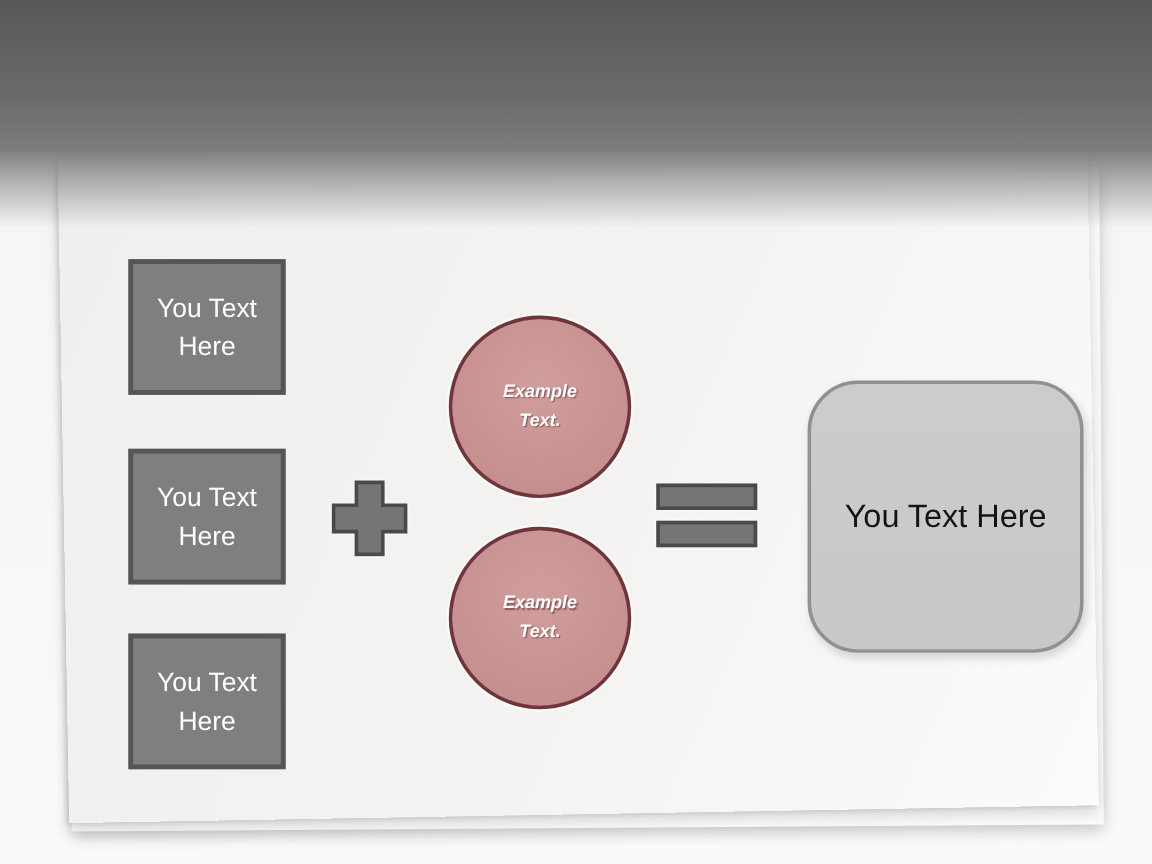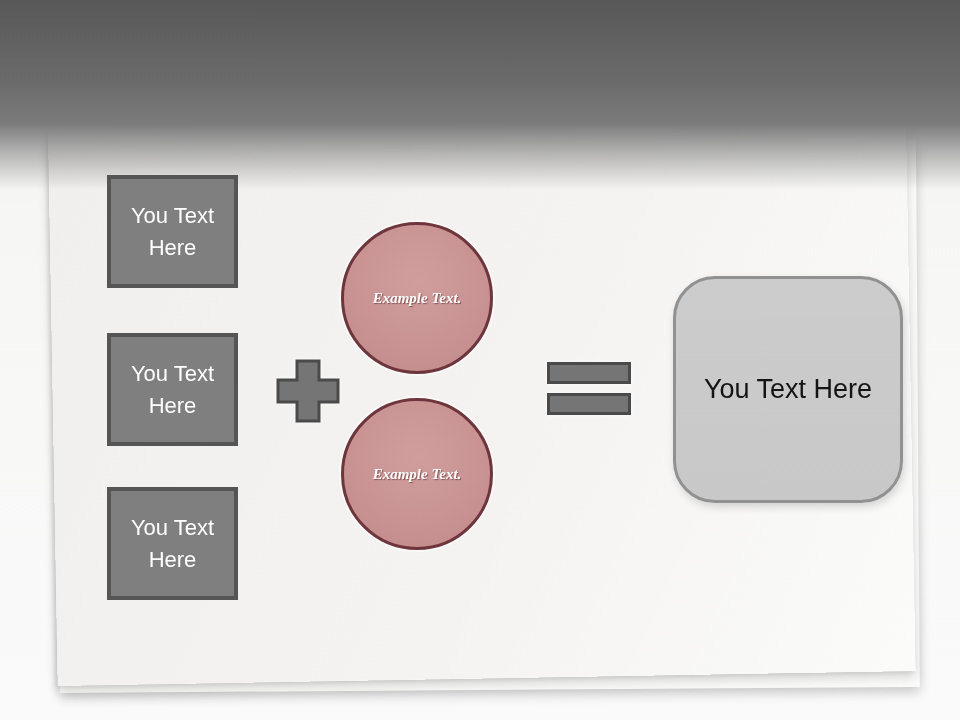--- a/index.html
+++ b/index.html
@@ -43,21 +43,21 @@
     text-align:center;color:#ffffff;
     font-size:34px;line-height:42px;
     text-shadow:1px 2px 3px rgba(0,0,0,0.35);
     transform:translateX(12px);
     white-space:pre;
   }
   .slide-title .t-bold{font-weight:bold;}
   .slide-title .t-rest{font-weight:normal;}
 
   
-  .content{position:absolute;inset:0;z-index:6;}
+  .content{position:absolute;inset:0;z-index:6;margin-top:41px;}
 
   .gray-box{
     position:absolute;left:107px;width:131px;height:113px;
     box-sizing:border-box;
     background:#7f7f7f;border:4px solid #555555;
     display:flex;align-items:center;justify-content:center;
     color:#ffffff;font-size:22px;line-height:32px;text-align:center;
   }
   .gray-box .box-label{width:118px;}
   .box-1{top:175px;}
@@ -73,27 +73,26 @@
     position:absolute;left:547px;top:362px;width:84px;
     filter:drop-shadow(0 0 2px rgba(255,255,255,0.9));
   }
   .eq-bar{
     width:84px;height:22px;box-sizing:border-box;
     background:#757575;border:3px solid #4a4a4a;
   }
   .eq-gap{height:9px;}
 
   .rose-circle{
-    position:absolute;left:341px;width:152px;height:152px;
+    position:absolute;left:374px;width:152px;height:152px;
     box-sizing:border-box;border-radius:50%;
     background:radial-gradient(circle at 50% 38%,#d09d9d 0%,#c99393 55%,#c28a8a 100%);
     border:3px solid #6e363c;
     display:flex;align-items:center;justify-content:center;
     box-shadow:0 0 0 2px rgba(255,255,255,0.55);
-    font-family:Liberation Serif, serif;
   }
   .circle-1{top:222px;}
   .circle-2{top:398px;}
   .rose-circle .circle-label{
     width:96px;text-align:center;
     color:#ffffff;font-size:15px;font-weight:bold;font-style:italic;
     line-height:24px;
     text-shadow:1px 1px 1px rgba(90,40,44,0.6);
   }
 

